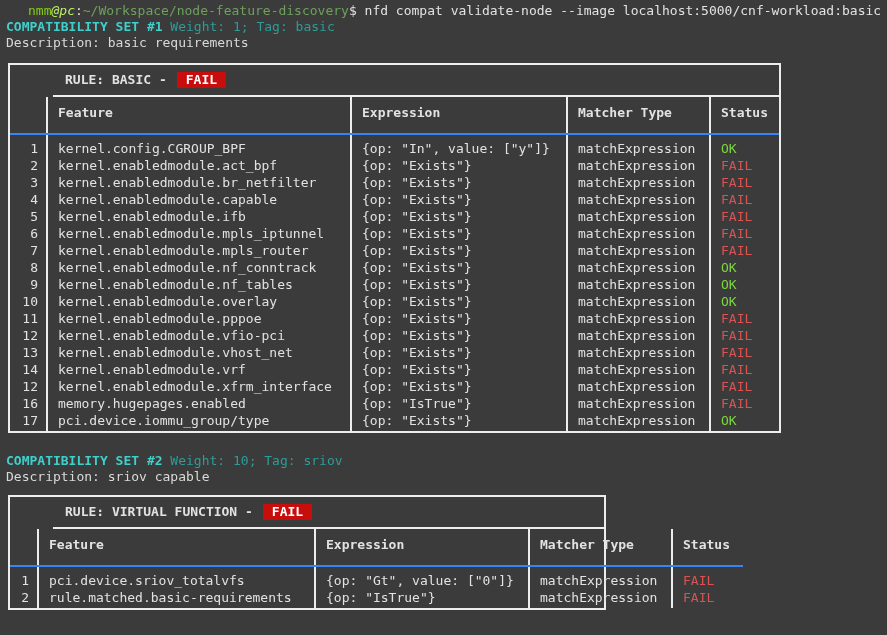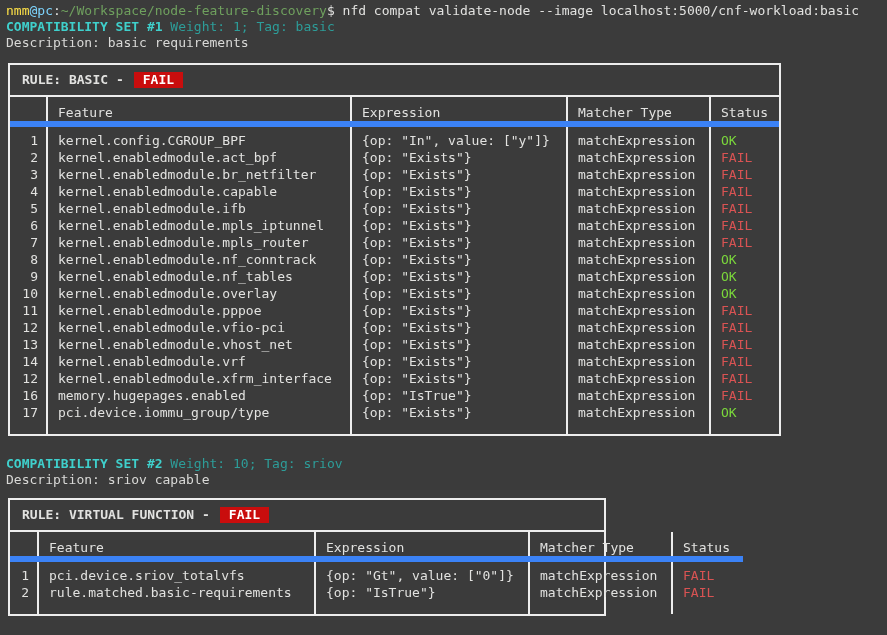--- a/index.html
+++ b/index.html
@@ -7,66 +7,68 @@
   body {
     width: 887px; height: 635px;
     background: #3b3b3b;
     font-family: "DejaVu Sans Mono", "Liberation Mono", monospace;
     font-size: 13px;
     color: #e2e2e0;
     overflow: hidden;
   }
   .term { padding: 3px 0 0 6px; }
   .line { line-height: 16px; white-space: pre; }
-  .u-user { color: #fde047; }
-  .u-host { color: #7dd3fc; }
+  .u-user { color: #84cc16; margin-left: 22px; }
+  .u-host { color: #bef264; font-style: italic; }
   .u-path { color: #6fa05e; }
   .set-title { color: #3fd0cc; font-weight: bold; }
   .set-meta { color: #2d9d99; }
   .desc { color: #d9d9d7; }
 
   .tbl {
     border: 2px solid #ededed;
     background: #3b3b3b;
     margin-left: 2px;
   }
   .tbl-1 { width: 773px; margin-top: 12px; }
   .tbl-2 { width: 598px; margin-top: 10px; }
   .rule-hdr {
     padding: 7px 12px;
     border-bottom: 2px solid #ededed;
     font-weight: bold;
     line-height: 16px;
+    margin-left: 43px;
   }
   .badge {
     display: inline-block;
     background: #c90d0d;
     color: #ffffff;
     font-weight: bold;
     padding: 0 9px;
     margin-left: 10px;
   }
   table { border-collapse: collapse; width: 100%; table-layout: fixed; }
   th, td {
     border-left: 2px solid #ededed;
     padding: 0 10px;
     text-align: left;
     font-weight: normal;
     overflow: hidden;
     white-space: nowrap;
   }
   th:first-child, td:first-child { border-left: none; }
   thead th {
-    padding-top: 8px; padding-bottom: 0;
-    border-bottom: 6px solid #3b82f6;
+    padding-top: 8px; padding-bottom: 12px;
+    border-bottom: 2px solid #3b82f6;
     line-height: 16px;
+    font-weight: bold;
   }
   tbody td { line-height: 17px; }
   tbody tr:first-child td { padding-top: 5px; }
-  tbody tr:last-child td { padding-bottom: 13px; }
+  tbody tr:last-child td { padding-bottom: 2px; }
   td.num { text-align: right; padding-right: 8px; }
   td.ok { color: #7bd83b; }
   td.fail { color: #d95353; }
 
   .tbl-1 col.c0 { width: 37px; }
   .tbl-1 col.c1 { width: 304px; }
   .tbl-1 col.c2 { width: 216px; }
   .tbl-1 col.c3 { width: 143px; }
   .tbl-1 col.c4 { width: 69px; }
 

